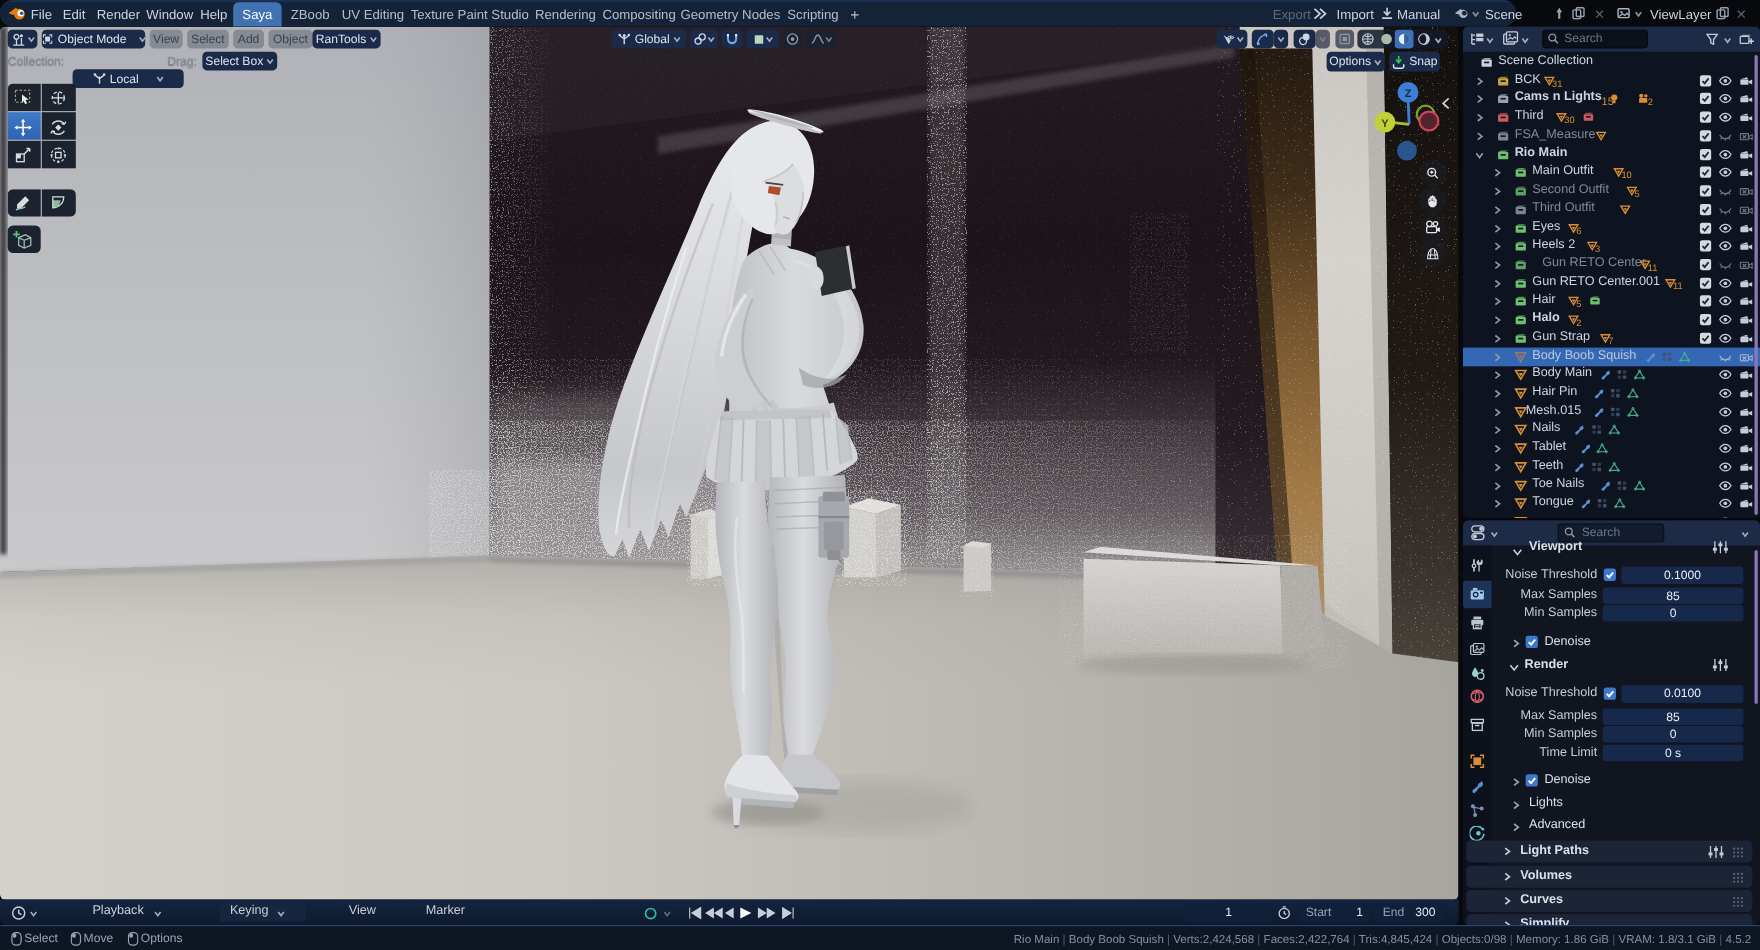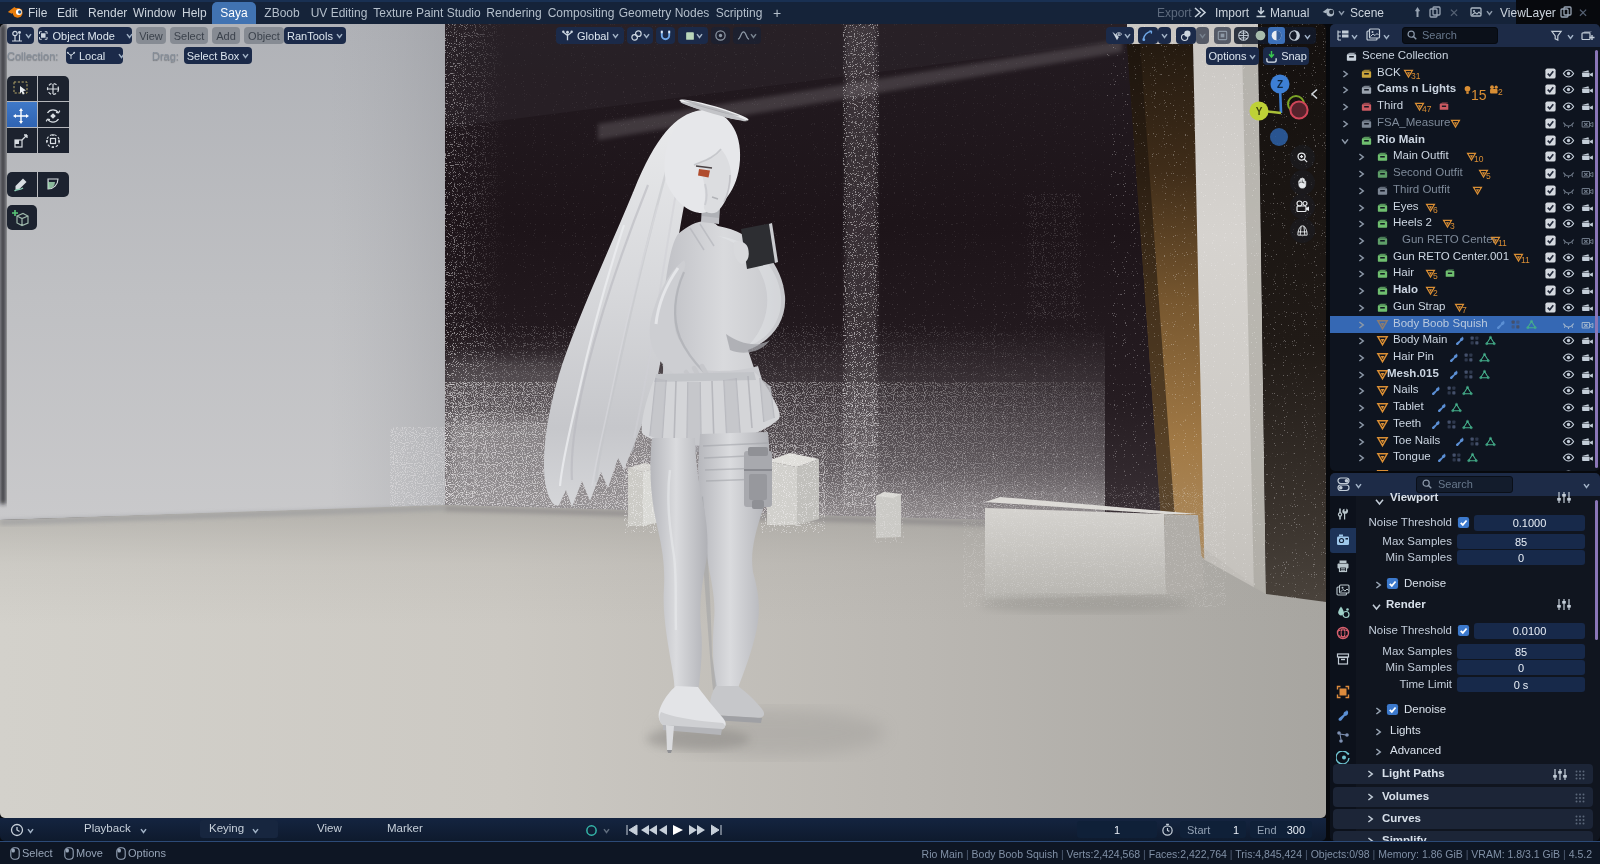--- a/index.html
+++ b/index.html
@@ -1,19 +1,19 @@
 <!DOCTYPE html>
 <html><head><meta charset="utf-8">
 <style>
 html,body{margin:0;padding:0;width:1600px;height:864px;overflow:hidden;background:#07090d;
  font-family:"Liberation Sans",sans-serif;-webkit-font-smoothing:antialiased;}
 *{box-sizing:border-box;}
 .abs{position:absolute;}
 #page{position:relative;width:1600px;height:864px;background:#07090d;}
-#topbar{position:absolute;left:0;top:0;width:1516px;height:24px;background:linear-gradient(#193052 0%,#193052 9%,#152339 9%,#152339 100%);}
+#topbar{position:absolute;left:0;top:0;width:1378px;height:24px;background:linear-gradient(#193052 0%,#193052 9%,#152339 9%,#152339 100%);border-radius:11px;}
 .menu{position:absolute;top:3px;height:20px;line-height:20px;color:#ccd4dd;font-size:12px;}
 .tab{position:absolute;top:2px;height:22px;line-height:22px;color:#b4bfcb;font-size:12px;text-align:center;border-radius:5px 5px 0 0;white-space:nowrap;overflow:hidden;}
 .tab.active{background:#4173b2;color:#fff;text-align:center;}
 .btn{position:absolute;background:#1b2a49;border-radius:4px;color:#dce5ee;font-size:11px;
  display:flex;align-items:center;justify-content:center;white-space:nowrap;}
 .btn.grey{background:rgba(125,131,139,0.83);color:#3b424c;}
 .btn.dim{background:rgba(23,32,52,0.65);}
 .lbl{position:absolute;font-size:11px;color:#848d98;text-shadow:0 1px 1px rgba(25,30,38,0.4);}
 #outliner{position:absolute;left:1330px;top:24px;width:270px;height:447px;background:#0e141f;border-radius:5px;overflow:hidden;}
 #props{position:absolute;left:1330px;top:473px;width:270px;height:368px;background:#10151f;border-radius:5px;overflow:hidden;}
@@ -598,21 +598,21 @@
       <path d="M7,1.8 A5.2,5.2 0 0 1 7,12.2 L7,7 Z" fill="#35609c"></path>
     </svg>
     <svg class="ic" style="left:1288px;top:29px" width="13" height="13" viewBox="0 0 14 14">
       <circle cx="7" cy="7" r="5.2" fill="none" stroke="#c3cdd8" stroke-width="1.1"></circle>
       <path d="M7,1.8 A5.2,5.2 0 0 1 7,12.2 A7,7 0 0 0 7,1.8" fill="#c3cdd8"></path>
     </svg>
     <svg class="ic" style="left:1304px;top:33px" width="7" height="7">
       <polyline points="1,2.1 3.5,5.46 6,2.1" fill="none" stroke="#9fb0c4" stroke-width="1.5"></polyline>
     </svg>
     <div class="lbl" style="left:7px;top:50px">Collection:</div>
-    <div class="btn" style="left:66px;top:47px;width:57px;height:17px"><svg width="13" height="13" viewBox="0 0 14 14" style="margin-right:3px">
+    <div class="btn" style="left:66px;top:63px;width:101px;height:17px"><svg width="13" height="13" viewBox="0 0 14 14" style="margin-right:3px">
         <path d="M7,12 L7,5 M7,7 L2.5,3.5 M7,7 L11.5,3.5" stroke="#cdd6e0" stroke-width="1.4" fill="none"></path>
         <circle cx="2.5" cy="3" r="1.3" fill="#cdd6e0"></circle>
         <circle cx="11.5" cy="3" r="1.3" fill="#cdd6e0"></circle>
       </svg>Local<span style="width:16px"></span><svg style="left:63px;top:6px" width="7" height="7">
         <polyline points="1,2.1 3.5,5.46 6,2.1" fill="none" stroke="#9fb0c4" stroke-width="1.5"></polyline>
       </svg></div>
     <div class="lbl" style="left:152px;top:50px">Drag:</div>
     <div class="btn" style="left:184px;top:47px;width:68px;height:17px">Select Box&nbsp;<svg style="left:54px;top:6px" width="7" height="7">
         <polyline points="1,2.1 3.5,5.46 6,2.1" fill="none" stroke="#9fb0c4" stroke-width="1.5"></polyline>
       </svg></div>
@@ -844,21 +844,21 @@
         <svg class="ic" style="left:11px;top:5px" width="8" height="8">
           <polyline points="2.4,1 6.24,4.0 2.4,7" fill="none" stroke="#8d99a8" stroke-width="1.5"></polyline>
         </svg>
         <svg class="ic" style="left:30px;top:2px;color:#9aa3ae" width="13" height="13">
           <use href="#i-col"></use>
         </svg>
         <span class="nm" style="left:47px;font-weight:bold;color:#ccd6e2">Cams n Lights</span>
         <svg class="ic" style="left:132px;top:3px;color:#d98e34" width="11" height="11">
           <use href="#i-bulb"></use>
         </svg>
-        <span class="abs" style="left:141px;top:6px;font-size:14px;color:#d98e34">15</span>
+        <span class="abs" style="left:126px;top:6px;font-size:10px;color:#d98e34">15</span>
         <svg class="ic" style="left:158px;top:3px;color:#d98e34" width="12" height="11">
           <use href="#i-mcam"></use>
         </svg>
         <span class="abs" style="left:168px;top:6px;font-size:8.5px;color:#d98e34">2</span>
         <svg class="ic" style="left:214px;top:2px;color:#d4d9df" width="13" height="13">
           <use href="#i-chk"></use>
         </svg>
         <svg class="ic" style="left:232px;top:2px;color:#c3cdd8" width="13" height="13">
           <use href="#i-eye"></use>
         </svg>
@@ -870,21 +870,21 @@
         <svg class="ic" style="left:11px;top:5px" width="8" height="8">
           <polyline points="2.4,1 6.24,4.0 2.4,7" fill="none" stroke="#8d99a8" stroke-width="1.5"></polyline>
         </svg>
         <svg class="ic" style="left:30px;top:2px;color:#cc5a62" width="13" height="13">
           <use href="#i-col"></use>
         </svg>
         <span class="nm" style="left:47px;font-weight:normal;color:#ccd6e2">Third</span>
         <svg class="ic" style="left:84px;top:3px;color:#d98e34" width="11" height="11">
           <use href="#i-otri"></use>
         </svg>
-        <span class="abs" style="left:92px;top:6px;font-size:8.5px;color:#d98e34">47</span>
+        <span class="abs" style="left:92px;top:6px;font-size:8.5px;color:#d98e34">30</span>
         <svg class="ic" style="left:108px;top:2px;color:#cc5a62" width="12" height="12">
           <use href="#i-col"></use>
         </svg>
         <svg class="ic" style="left:214px;top:2px;color:#d4d9df" width="13" height="13">
           <use href="#i-chk"></use>
         </svg>
         <svg class="ic" style="left:232px;top:2px;color:#c3cdd8" width="13" height="13">
           <use href="#i-eye"></use>
         </svg>
         <svg class="ic" style="left:251px;top:2px;color:#c3cdd8" width="13" height="13">
@@ -1224,21 +1224,21 @@
           <use href="#i-cam"></use>
         </svg>
       </div>
       <div class="orow" style="top:341.7px">
         <svg class="ic" style="left:27px;top:5px" width="8" height="8">
           <polyline points="2.4,1 6.24,4.0 2.4,7" fill="none" stroke="#8d99a8" stroke-width="1.5"></polyline>
         </svg>
         <svg class="ic" style="left:46px;top:2px;color:#d98e34;opacity:1" width="13" height="13">
           <use href="#i-otri"></use>
         </svg>
-        <span class="nm" style="left:57px;font-weight:bold;color:#ccd6e2">Mesh.015</span>
+        <span class="nm" style="left:57px;font-weight:normal;color:#ccd6e2">Mesh.015</span>
         <svg class="ic" style="left:118px;top:3px;color:#5b8fd4" width="11" height="11">
           <use href="#i-wr"></use>
         </svg>
         <svg class="ic" style="left:133px;top:3px;color:#44506b" width="11" height="11">
           <use href="#i-ndg"></use>
         </svg>
         <svg class="ic" style="left:149px;top:3px;color:#46b08c" width="11" height="11">
           <use href="#i-dtri"></use>
         </svg>
         <svg class="ic" style="left:232px;top:2px;color:#c3cdd8" width="13" height="13">

